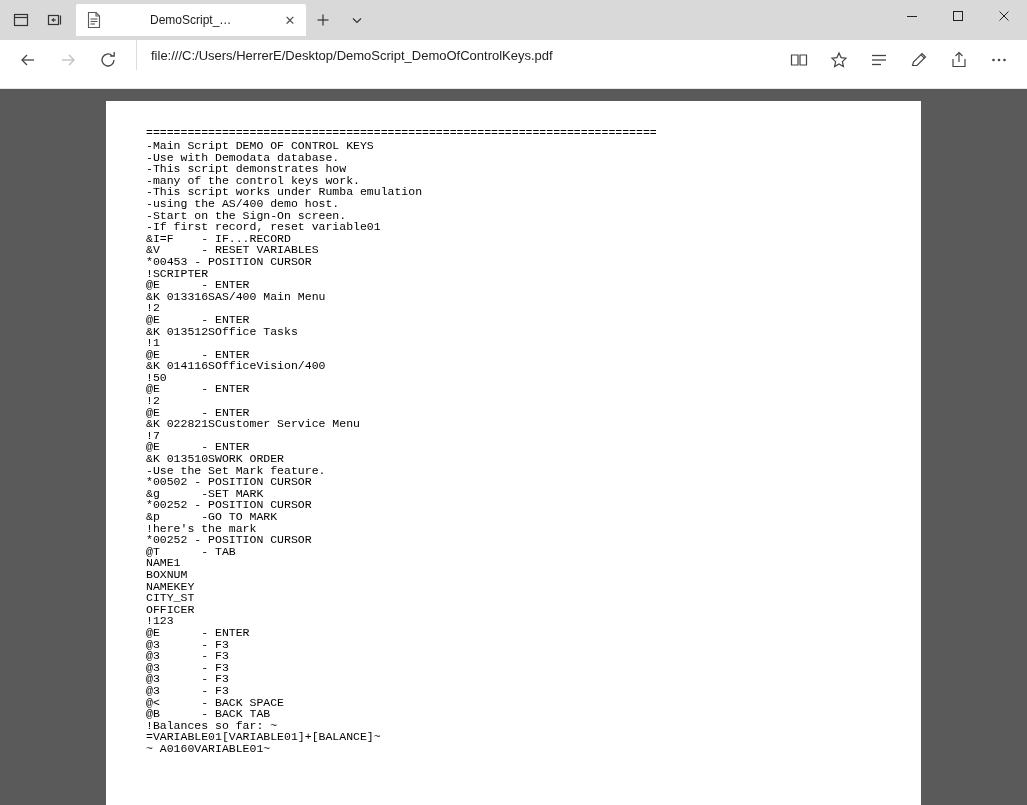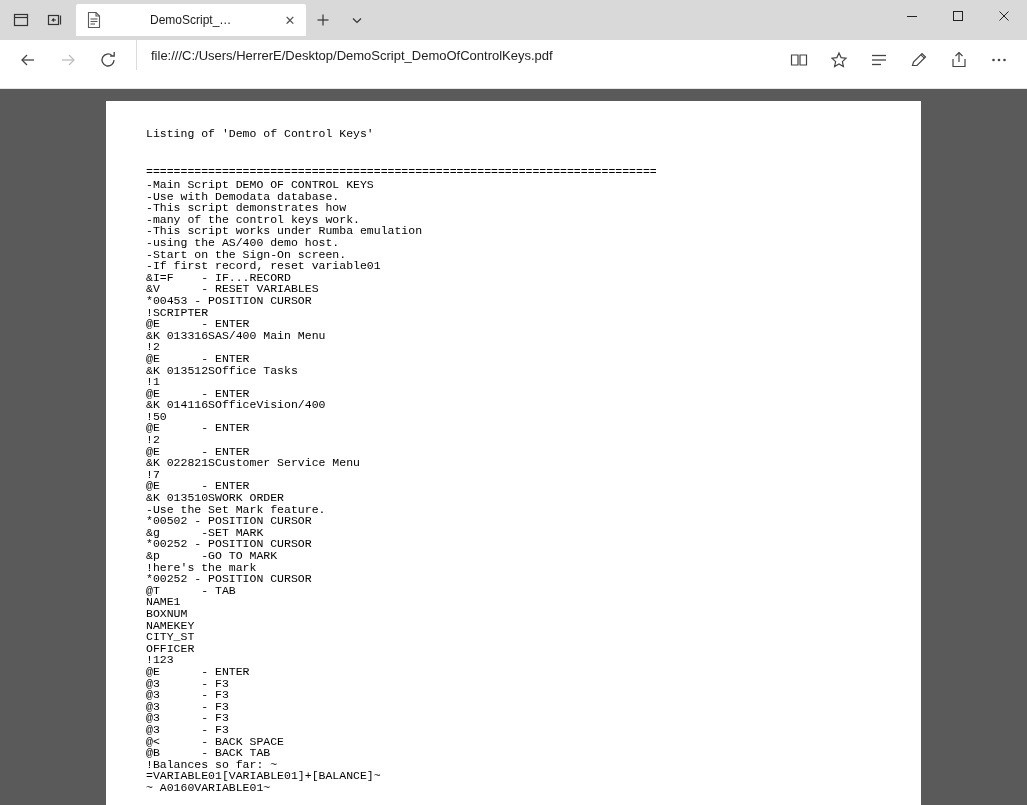--- a/index.html
+++ b/index.html
@@ -346,21 +346,20 @@
           <circle cx="4.5" cy="10" r="1.3"></circle>
           <circle cx="10" cy="10" r="1.3"></circle>
           <circle cx="15.5" cy="10" r="1.3"></circle>
         </svg>
       </div>
     </div>
   </div>
 
   <div class="content">
     <div class="page">
-      <div class="pdf-title">Listing of 'Demo of Control Keys'</div>
       <div class="pdf-rule">==========================================================================</div>
       <div class="pdf-text">-Main Script DEMO OF CONTROL KEYS
 -Use with Demodata database.
 -This script demonstrates how
 -many of the control keys work.
 -This script works under Rumba emulation
 -using the AS/400 demo host.
 -Start on the Sign-On screen.
 -If first record, reset variable01
 &amp;I=F    - IF...RECORD

